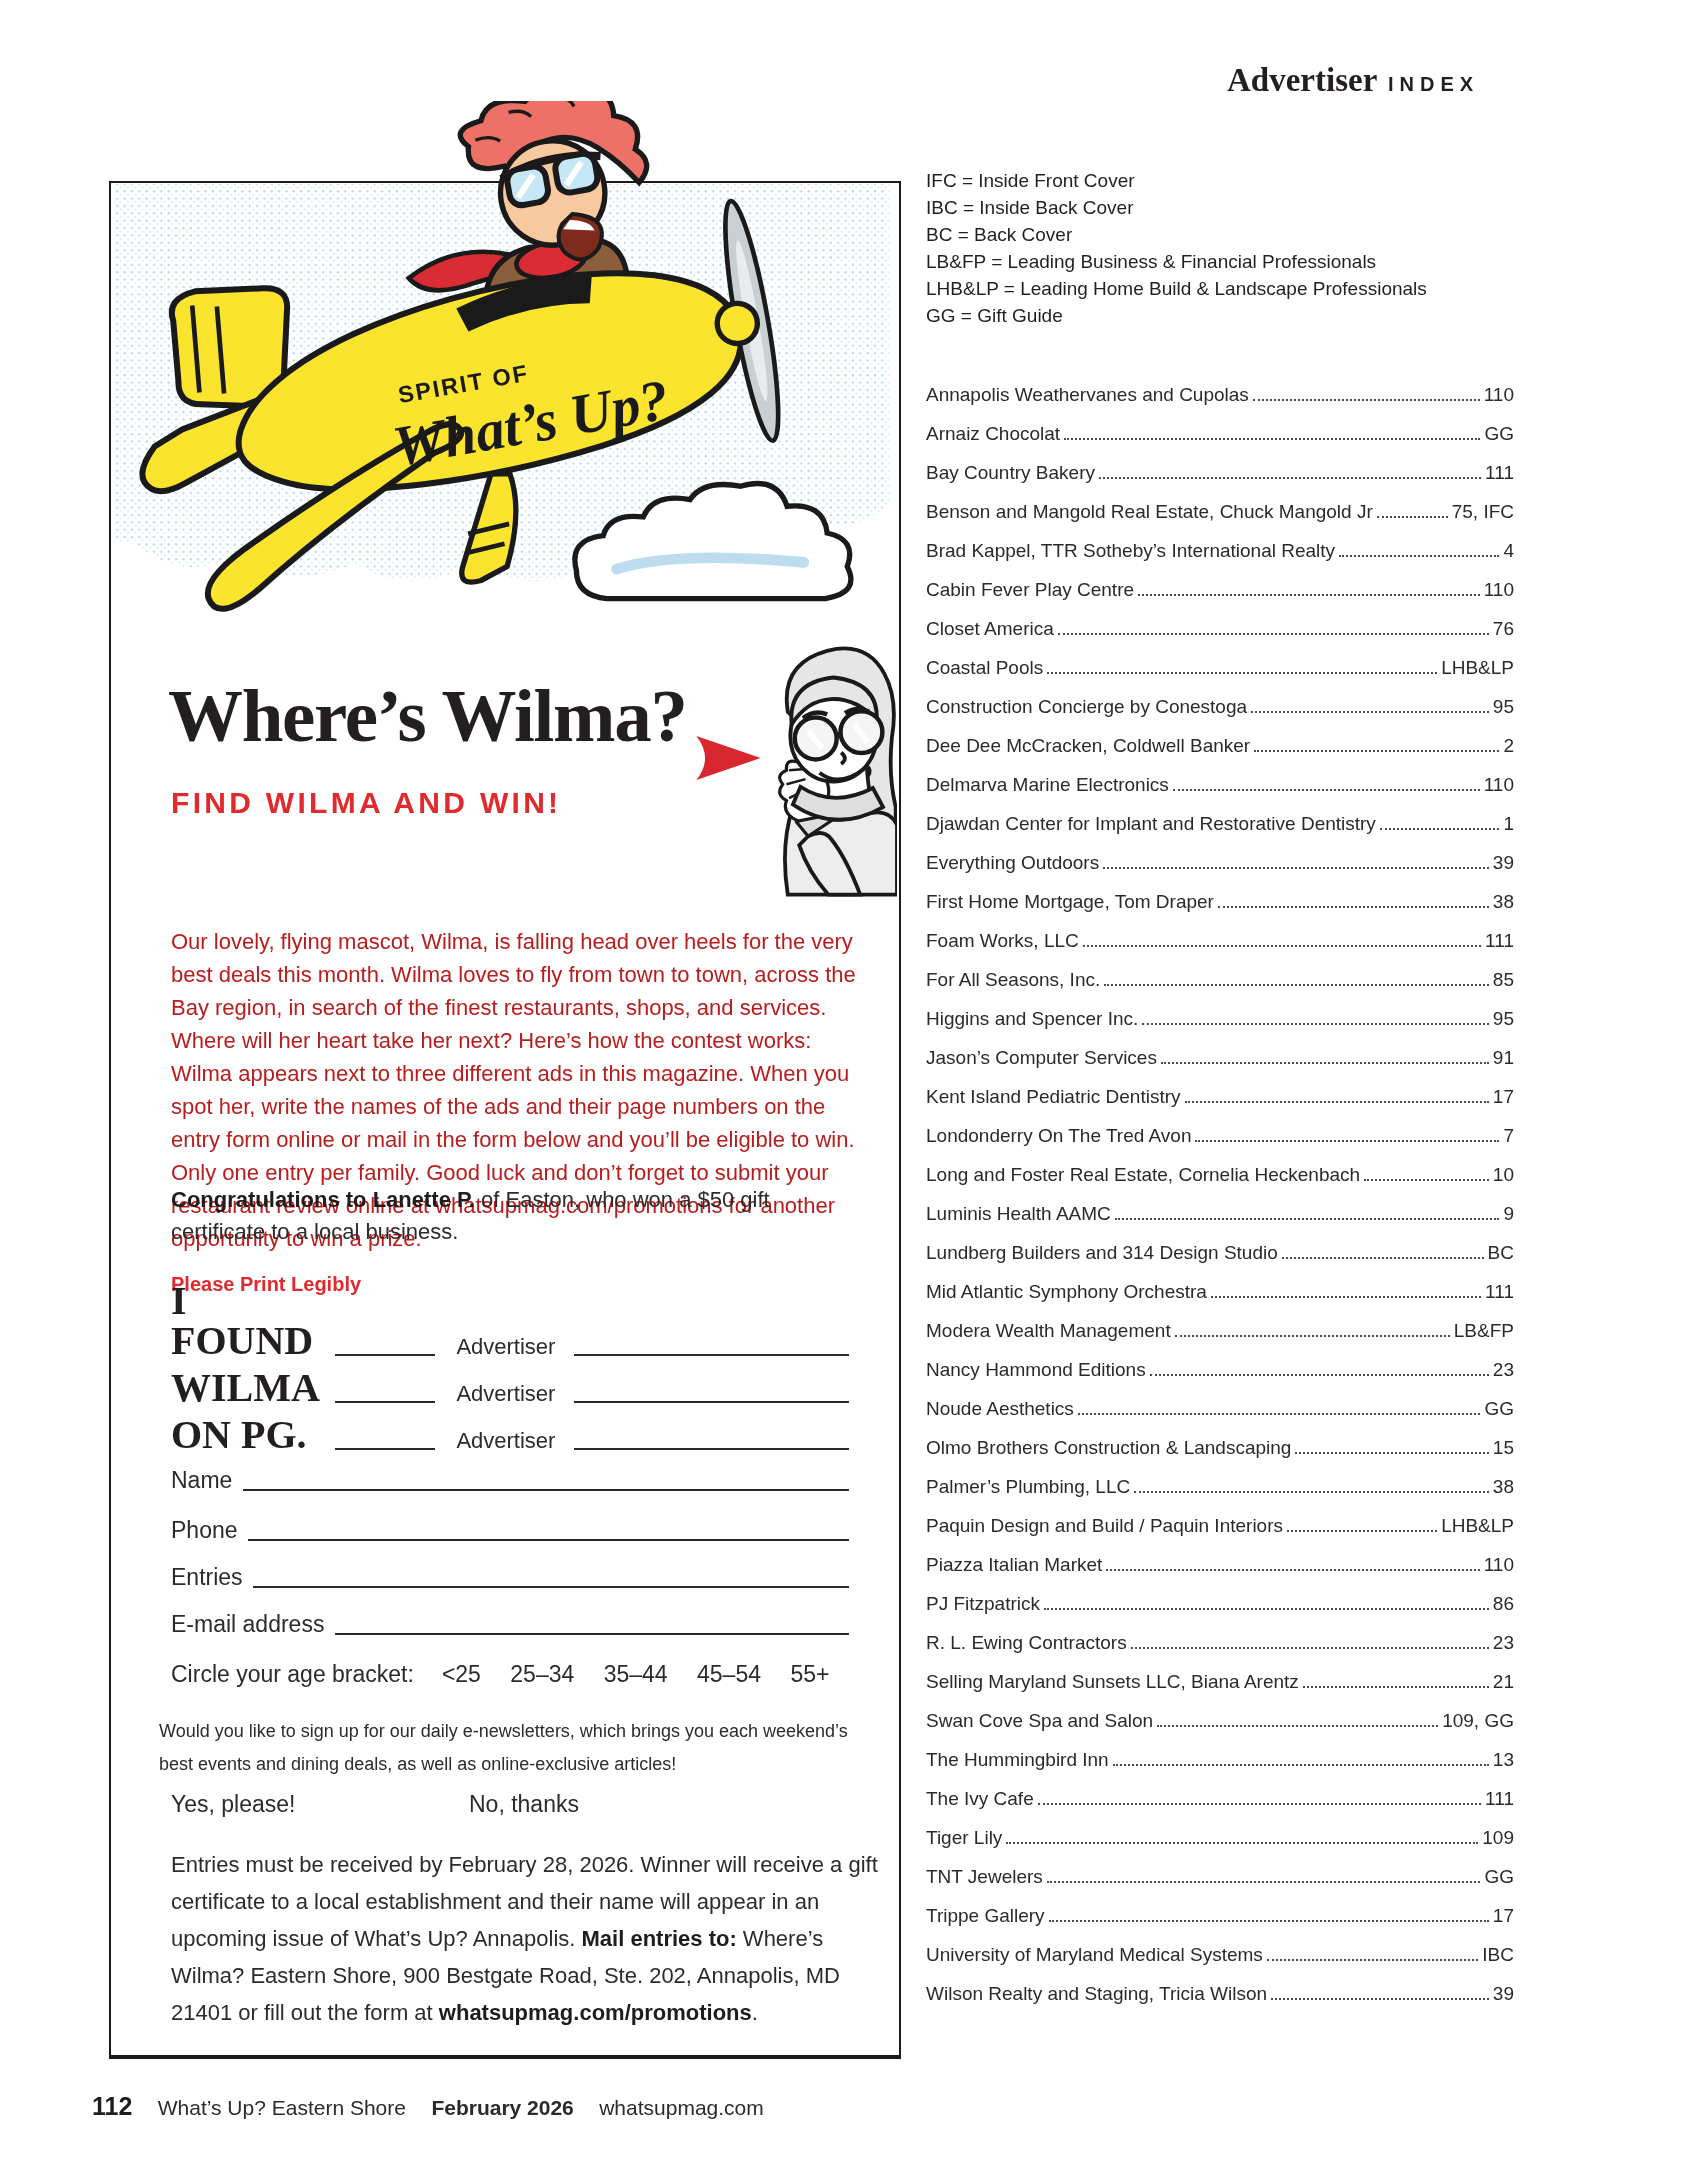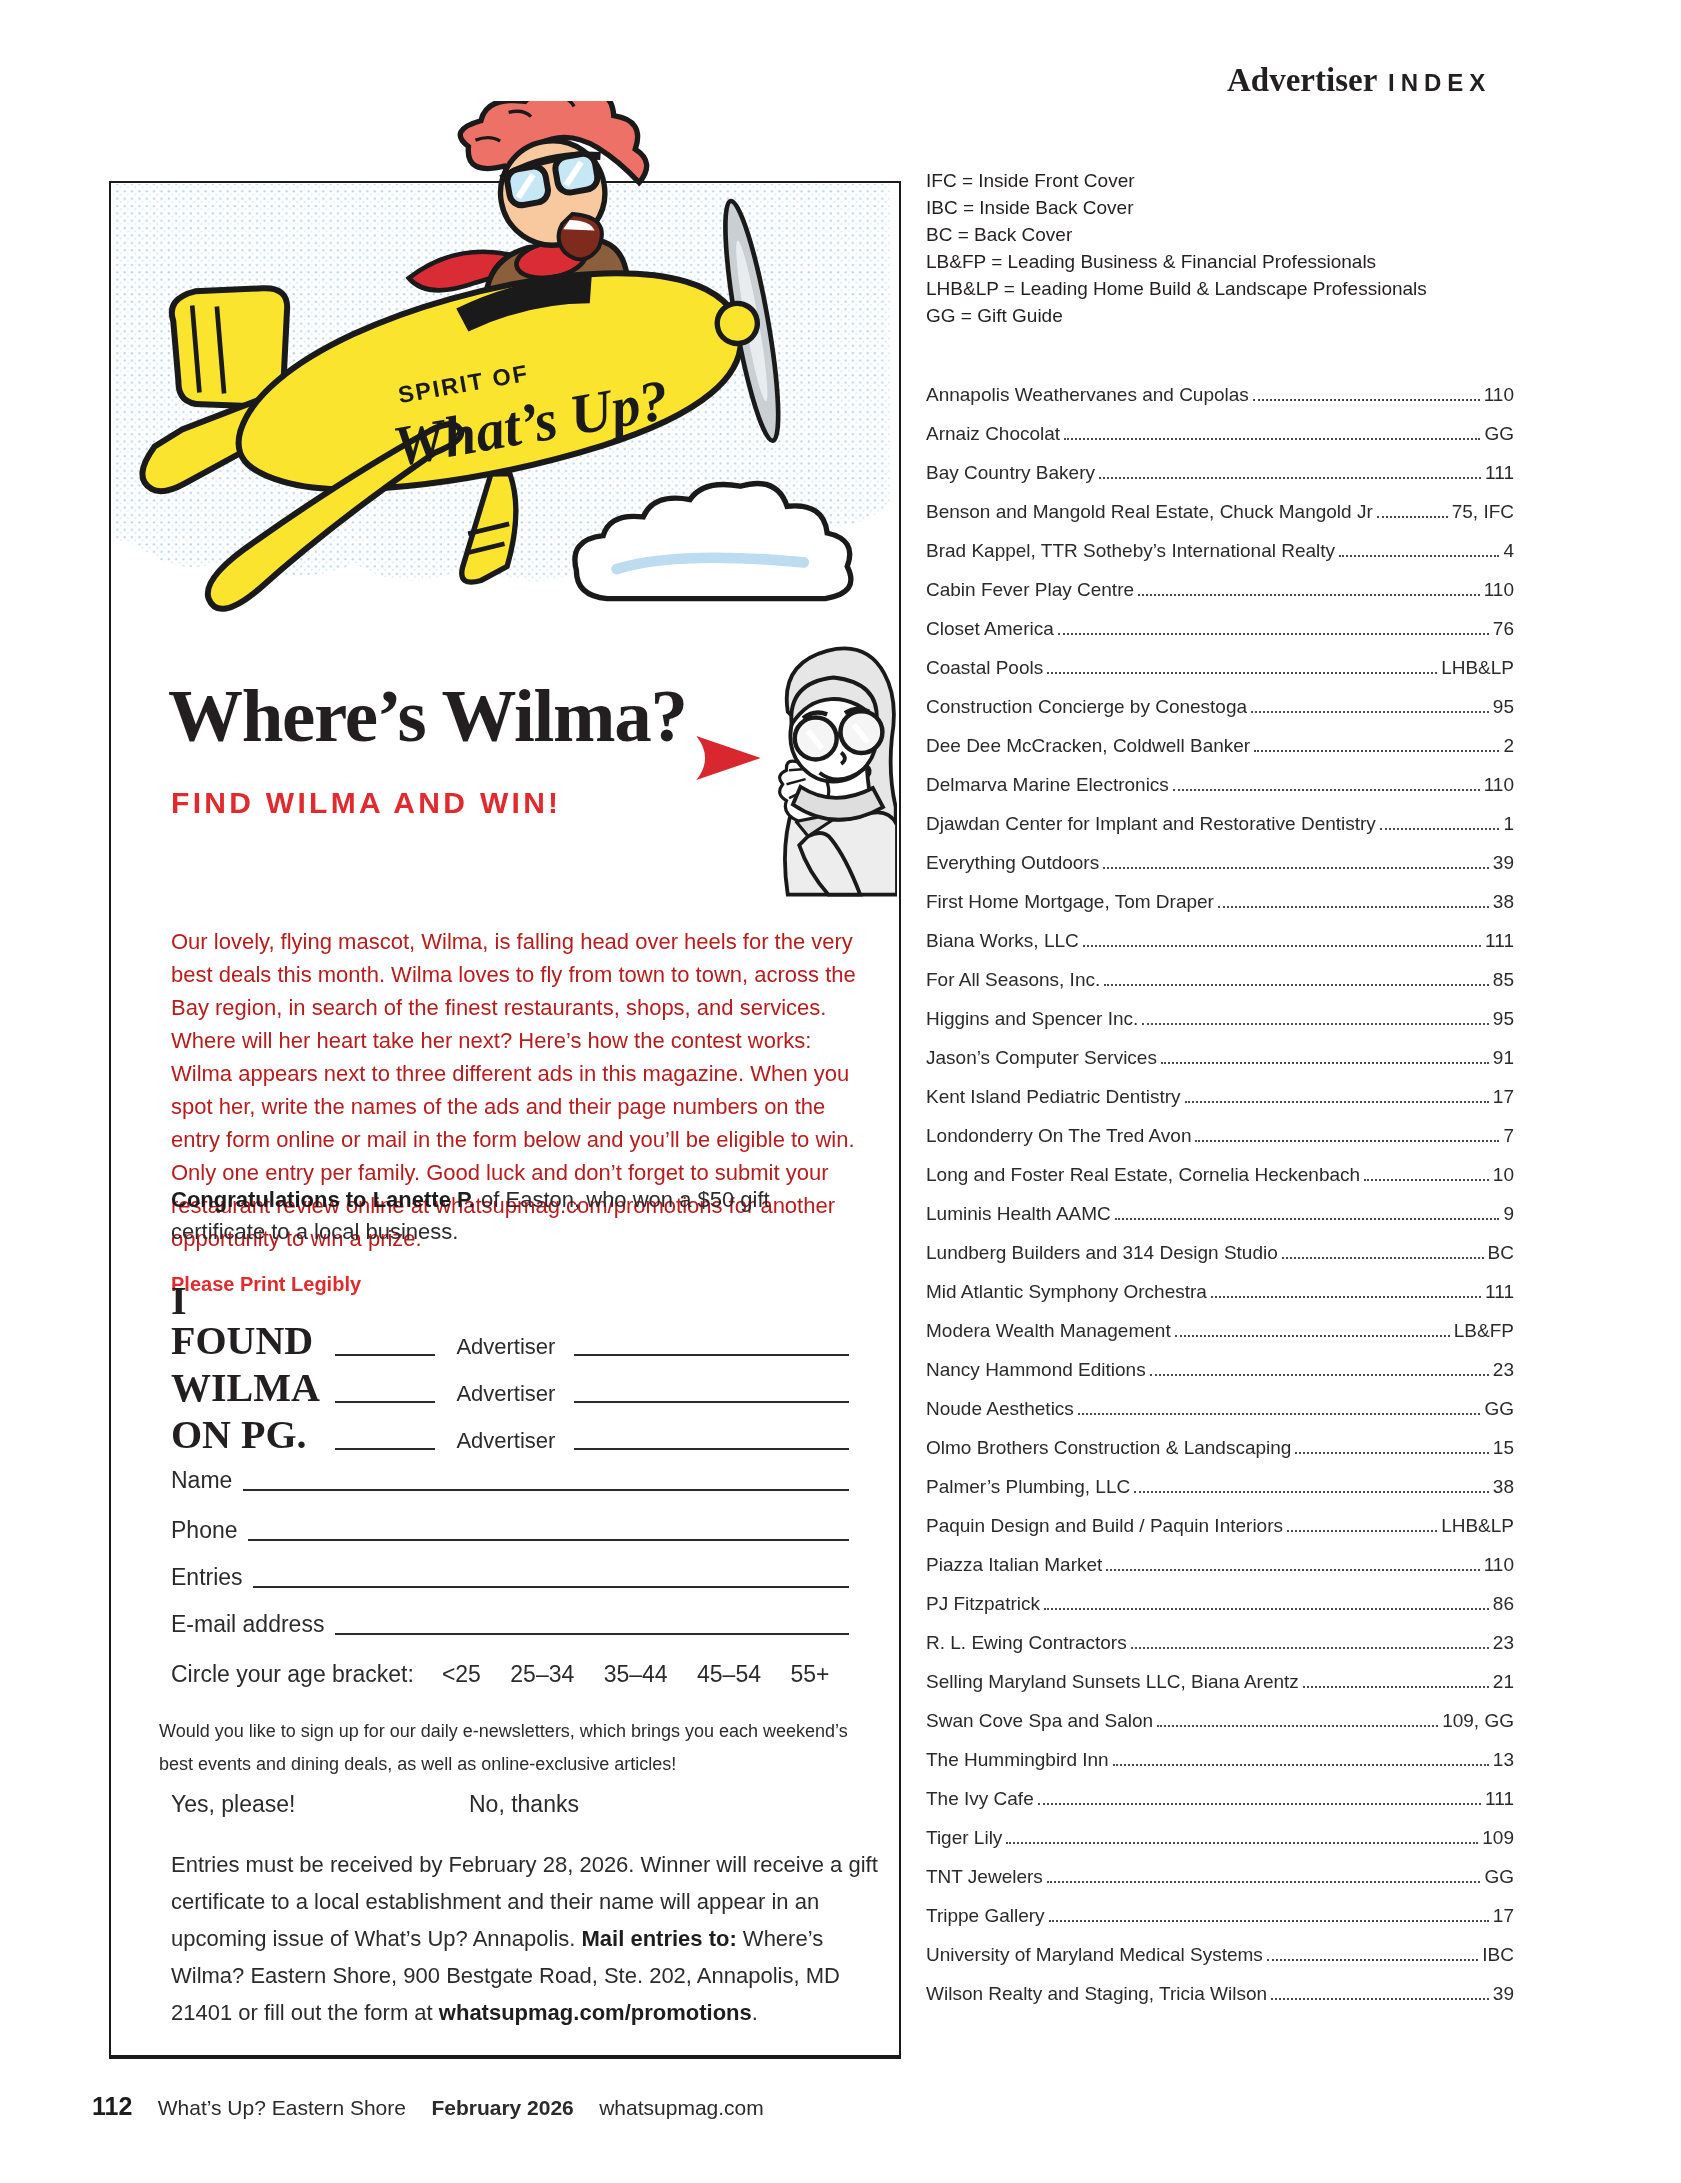--- a/index.html
+++ b/index.html
@@ -3,21 +3,21 @@
 <meta charset="utf-8">
 <title>Advertiser Index</title>
 <style>
   html,body{margin:0;padding:0;background:#ffffff;}
   .page{position:relative;width:1681px;height:2183px;background:#fff;overflow:hidden;
         font-family:"Liberation Sans", sans-serif;color:#231f20;border-radius:15px;}
 
   
   .adv-header{position:absolute;left:1227px;top:62px;display:flex;align-items:baseline;gap:10.7px;}
   .adv-serif{font-family:"Liberation Serif",serif;font-size:33px;font-weight:700;letter-spacing:0;}
-  .adv-caps{font-size:24px;font-weight:700;letter-spacing:6px;}
+  .adv-caps{font-size:20px;font-weight:700;letter-spacing:6px;}
 
   .legend{position:absolute;left:926px;top:167px;font-size:19px;line-height:27px;color:#231f20;}
 
   .ad-list{position:absolute;left:926px;top:375px;width:588px;}
   .ad-row{display:flex;align-items:flex-end;height:39px;padding-bottom:10px;box-sizing:border-box;
           font-size:19px;line-height:1;color:#2a2a2a;}
   .ad-name{white-space:nowrap;}
   .ad-leader{flex:1;height:0;border-bottom:2.1px dotted #4b4b4b;align-self:flex-end;margin:0 4px 2.7px 4px;}
   .ad-page{white-space:nowrap;}
 
@@ -155,21 +155,21 @@
         <span class="ad-name">Everything Outdoors</span>
         <span class="ad-leader"></span>
         <span class="ad-page">39</span>
       </div>
       <div class="ad-row">
         <span class="ad-name">First Home Mortgage, Tom Draper</span>
         <span class="ad-leader"></span>
         <span class="ad-page">38</span>
       </div>
       <div class="ad-row">
-        <span class="ad-name">Biana Works, LLC</span>
+        <span class="ad-name">Foam Works, LLC</span>
         <span class="ad-leader"></span>
         <span class="ad-page">111</span>
       </div>
       <div class="ad-row">
         <span class="ad-name">For All Seasons, Inc.</span>
         <span class="ad-leader"></span>
         <span class="ad-page">85</span>
       </div>
       <div class="ad-row">
         <span class="ad-name">Higgins and Spencer Inc.</span>

